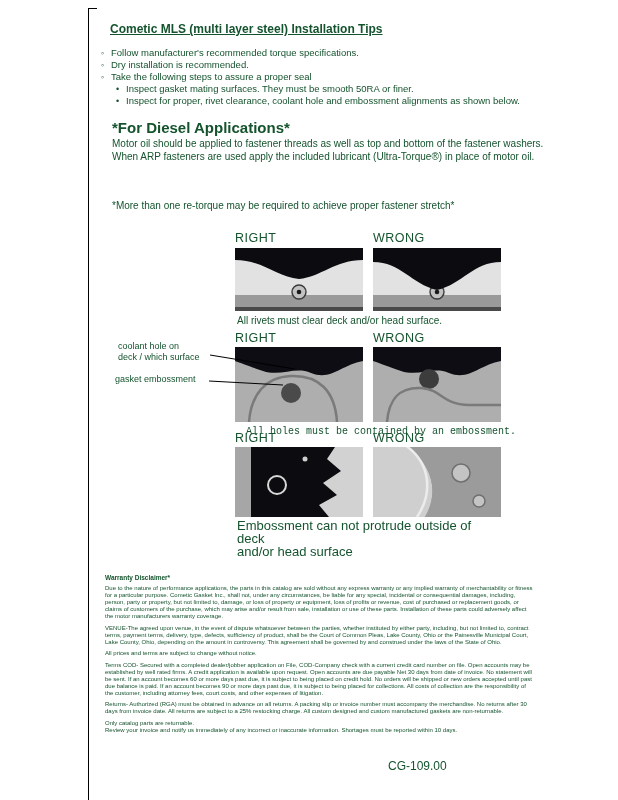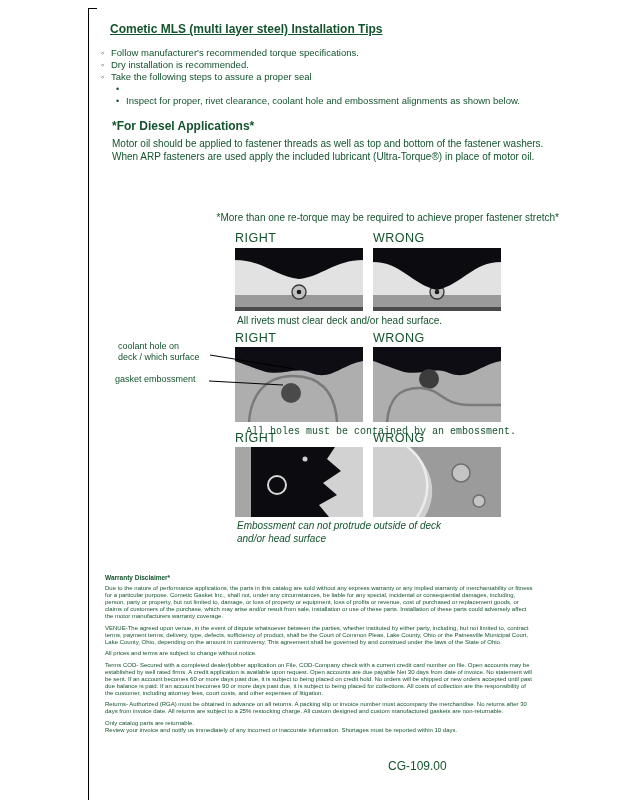--- a/index.html
+++ b/index.html
@@ -10,25 +10,25 @@
   .left-rule{left:88px;top:8px;width:1px;height:792px;background:#000;}
   .top-tick{left:88px;top:8px;width:9px;height:1px;background:#000;}
 
   .title{left:110px;top:22px;font-size:12px;font-weight:bold;text-decoration:underline;white-space:nowrap;}
 
   .bullets{left:101px;top:47px;width:440px;font-size:9.5px;}
   .b-row{display:flex;line-height:12px;}
   .b-mark{flex:0 0 10px;font-size:9px;}
   .sub{margin-left:15px;}
 
-  .diesel-h{left:112px;top:119px;font-size:12px;font-weight:bold;white-space:nowrap;}
+  .diesel-h{left:112px;top:119px;font-size:15px;font-weight:bold;white-space:nowrap;}
   .para{left:112px;width:447px;font-size:10px;line-height:13px;}
   .p1{top:137px;}
   .p2{top:169px;}
-  .p3{top:211px;white-space:nowrap;text-align:right;}
+  .p3{top:199px;white-space:nowrap;}
 
   .dlabel{width:128px;font-size:12.5px;letter-spacing:.5px;}
   .dimg{width:128px;overflow:hidden;}
   .dimg svg{display:block;}
   .caption{font-size:10px;line-height:13px;}
 
   .r1-lbl-right{left:235px;top:231px;} .r1-lbl-wrong{left:373px;top:231px;}
   .r1-img-right{left:235px;top:248px;height:63px;} .r1-img-wrong{left:373px;top:248px;height:63px;}
   .r1-cap{left:237px;top:314px;}
 
@@ -36,21 +36,21 @@
   .r2-img-right{left:235px;top:347px;height:75px;} .r2-img-wrong{left:373px;top:347px;height:75px;}
   .r2-cap{left:246px;top:425px;font-family:Liberation Mono, monospace;}
 
   .callout{font-size:9px;line-height:11px;}
   .co1{left:118px;top:341px;width:92px;}
   .co2{left:115px;top:374px;width:92px;white-space:nowrap;}
   .leaders{left:205px;top:347px;width:96px;height:46px;}
 
   .r3-lbl-right{left:235px;top:431px;} .r3-lbl-wrong{left:373px;top:431px;}
   .r3-img-right{left:235px;top:447px;height:70px;} .r3-img-wrong{left:373px;top:447px;height:70px;}
-  .r3-cap{left:237px;top:519px;width:260px;font-size:10px;line-height:13px;font-style:italic;}
+  .r3-cap{left:237px;top:519px;width:260px;font-size:13px;line-height:13px;}
 
   .warranty{left:105px;top:574px;width:428px;font-size:6px;line-height:7px;}
   .warranty .w-head{font-size:6.5px;font-weight:bold;margin:0 0 4px 0;}
   .warranty p{margin:0 0 4.5px 0;}
   .w-pre{white-space:pre-line;}
 
   .docnum{left:388px;top:759px;font-size:12px;}
 </style>
 </head>
 <body>
@@ -70,20 +70,21 @@
     <div class="b-row">
       <span class="b-mark">◦</span>
       <span>Dry installation is recommended.</span>
     </div>
     <div class="b-row">
       <span class="b-mark">◦</span>
       <span>Take the following steps to assure a proper seal</span>
     </div>
     <div class="b-row sub">
       <span class="b-mark">•</span>
+      <span>Inspect gasket mating surfaces.  They must be smooth 50RA or finer.</span>
     </div>
     <div class="b-row sub">
       <span class="b-mark">•</span>
       <span>Inspect for proper, rivet clearance, coolant hole and embossment alignments as shown below.</span>
     </div>
   </div>
 
   <div class="abs diesel-h">*For Diesel Applications*</div>
   <div class="abs para p1">Motor oil should be applied to fastener threads as well as top and bottom of the fastener washers. When ARP fasteners are used apply the included lubricant (Ultra-Torque®) in place of motor oil.</div>
   <div class="abs para p3">*More than one re-torque may be required to achieve proper fastener stretch*</div>

